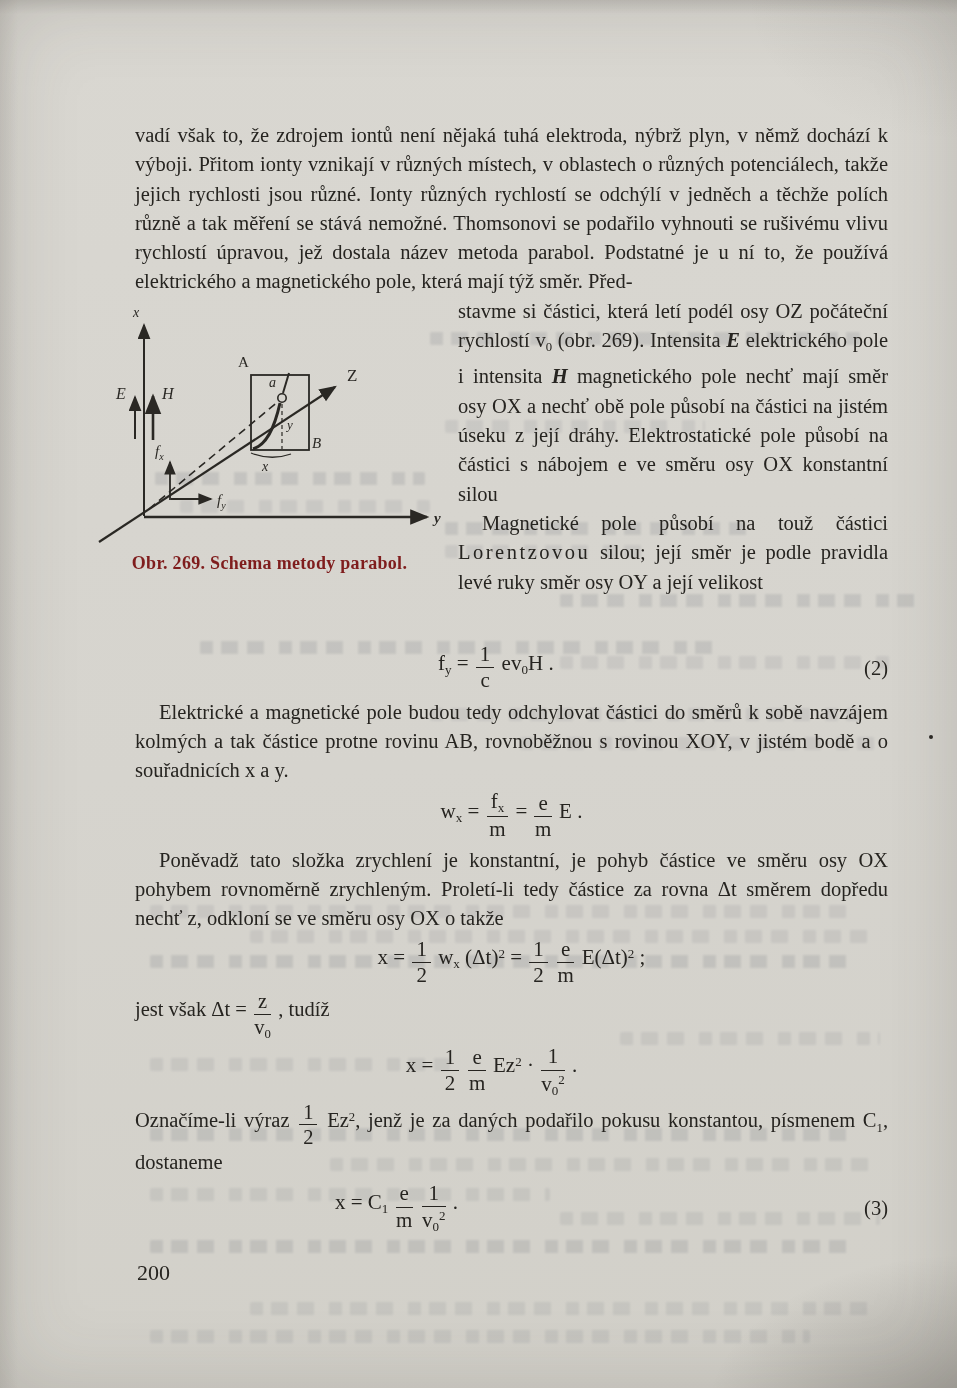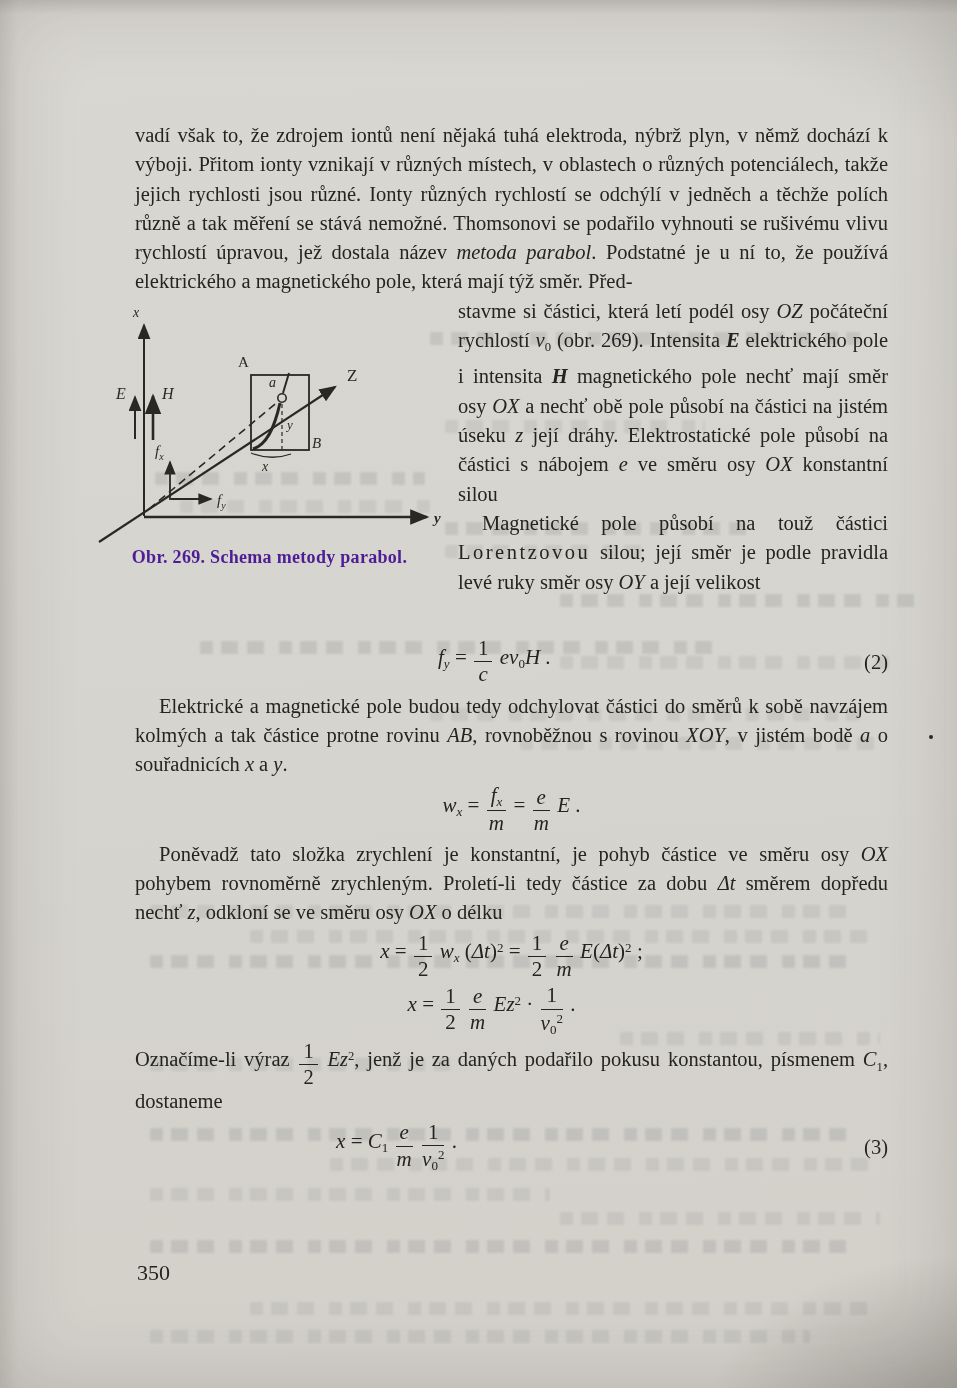--- a/index.html
+++ b/index.html
@@ -14,40 +14,40 @@
     font-family:"Liberation Serif","DejaVu Serif",serif;
     color:#262420;
   }
   body::after{content:"";position:absolute;inset:0;box-shadow:inset 0 0 80px rgba(60,56,48,.18);pointer-events:none;}
   .content{
     position:absolute;left:135px;top:121px;width:753px;z-index:2;
     font-size:20.5px;line-height:29.3px;text-align:justify;
   }
   p{margin:0;}
   .ind{text-indent:24px;}
-  .it{font-style:italic;}
+  .it{}
   .bit{font-style:italic;font-weight:bold;}
   .sb{font-size:.62em;vertical-align:-0.32em;}
   .sp2{font-size:.62em;vertical-align:0.5em;}
   .lsp{letter-spacing:2.5px;margin-top:8px;}
   .frac{display:inline-block;text-align:center;vertical-align:-0.85em;margin:0 2px;line-height:1.02;text-indent:0;}
   .fnum{display:block;padding:0 4px 2px;border-bottom:1.3px solid currentColor;}
   .fden{display:block;padding-top:2px;}
   .eqrow{position:relative;text-align:center;margin:5px 0;font-size:21px;line-height:1.2;}
   .eqlabel{position:absolute;right:0;top:50%;transform:translateY(-50%);font-size:20.5px;}
   .eq2row{clear:both;text-align:left;padding-left:303px;}
   .eqx2row{padding-right:40px;}
   .eq3row{padding-right:230px;}
   .fig{
     float:left;width:385px;margin:6px 14px 66px -76px;
   }
   .fig svg{display:block;}
   .caption{
     width:100%;padding-left:36px;box-sizing:border-box;text-align:center;
-    font-size:18px;font-weight:700;letter-spacing:.3px;color:#4c1d95;
+    font-size:18px;font-weight:700;letter-spacing:.3px;margin-top:6px;color:#7f1d1d;
   }
   .pagenum{position:absolute;left:137px;top:1260px;font-size:22px;z-index:2;}
   .bl{
     position:absolute;height:13px;opacity:.13;filter:blur(1.3px);z-index:1;border-radius:2px;
     background:repeating-linear-gradient(90deg,#4c5260 0 13px,transparent 13px 21px,#4c5260 21px 38px,transparent 38px 47px,#4c5260 47px 64px,transparent 64px 79px);
   }
   .bl.soft{opacity:.09;}
   .speck{position:absolute;width:4px;height:4px;border-radius:50%;background:#2b2924;z-index:2;}
   svg text{font-family:"Liberation Serif","DejaVu Serif",serif;fill:#2a2824;}
   .svg-it{font-style:italic;}
@@ -140,33 +140,34 @@
     <span><span class="it">f</span><span class="sb it">y</span><span> = </span><span class="frac"><span class="fnum"><span>1</span></span><span class="fden"><span class="it">c</span></span></span><span> </span><span class="it">ev</span><span class="sb">0</span><span class="it">H</span><span> .</span></span>
     <span class="eqlabel">(2)</span>
   </div>
 
   <p class="ind" style="margin-top:6px;"><span>Elektrické a magnetické pole budou tedy odchylovat částici do směrů k sobě navzájem kolmých a tak částice protne rovinu </span><span class="it">AB</span><span>, rovnoběžnou s rovinou </span><span class="it">XOY</span><span>, v jistém bodě </span><span class="it">a</span><span> o souřadnicích </span><span class="it">x</span><span> a </span><span class="it">y</span><span>.</span></p>
 
   <div class="eqrow">
     <span><span class="it">w</span><span class="sb it">x</span><span> = </span><span class="frac"><span class="fnum"><span class="it">f</span><span class="sb it">x</span></span><span class="fden"><span class="it">m</span></span></span><span> = </span><span class="frac"><span class="fnum"><span class="it">e</span></span><span class="fden"><span class="it">m</span></span></span><span> </span><span class="it">E</span><span> .</span></span>
   </div>
 
-  <p class="ind"><span>Poněvadž tato složka zrychlení je konstantní, je pohyb částice ve směru osy </span><span class="it">OX</span><span> pohybem rovnoměrně zrychleným. Proletí-li tedy částice za dobu </span><span class="it">Δt</span><span> směrem dopředu nechť </span><span class="it">z</span><span>, odkloní se ve směru osy </span><span class="it">OX</span><span> o délku</span></p>
+  <p class="ind"><span>Poněvadž tato složka zrychlení je konstantní, je pohyb částice ve směru osy </span><span class="it">OX</span><span> pohybem rovnoměrně zrychleným. Proletí-li tedy částice za rovna </span><span class="it">Δt</span><span> směrem dopředu nechť </span><span class="it">z</span><span>, odkloní se ve směru osy </span><span class="it">OX</span><span> o takže</span></p>
 
   <div class="eqrow">
     <span><span class="it">x</span><span> = </span><span class="frac"><span class="fnum"><span>1</span></span><span class="fden"><span>2</span></span></span><span> </span><span class="it">w</span><span class="sb it">x</span><span> (</span><span class="it">Δt</span><span>)</span><span class="sp2">2</span><span> = </span><span class="frac"><span class="fnum"><span>1</span></span><span class="fden"><span>2</span></span></span><span> </span><span class="frac"><span class="fnum"><span class="it">e</span></span><span class="fden"><span class="it">m</span></span></span><span> </span><span class="it">E</span><span>(</span><span class="it">Δt</span><span>)</span><span class="sp2">2</span><span> ;</span></span>
   </div>
 
+  <p style="text-align:left;"><span>jest však </span><span class="it">Δt</span><span> = </span><span class="frac"><span class="fnum"><span class="it">z</span></span><span class="fden"><span class="it">v</span><span class="sb">0</span></span></span><span> , tudíž</span></p>
 
   <div class="eqrow eqx2row">
     <span><span class="it">x</span><span> = </span><span class="frac"><span class="fnum"><span>1</span></span><span class="fden"><span>2</span></span></span><span> </span><span class="frac"><span class="fnum"><span class="it">e</span></span><span class="fden"><span class="it">m</span></span></span><span> </span><span class="it">Ez</span><span class="sp2">2</span><span> · </span><span class="frac"><span class="fnum"><span>1</span></span><span class="fden"><span class="it">v</span><span class="sb">0</span><span class="sp2">2</span></span></span><span> .</span></span>
   </div>
 
   <p><span>Označíme-li výraz </span><span class="frac"><span class="fnum"><span>1</span></span><span class="fden"><span>2</span></span></span><span> </span><span class="it">Ez</span><span class="sp2">2</span><span>, jenž je za daných podařilo pokusu konstantou, písmenem </span><span class="it">C</span><span class="sb">1</span><span>, dostaneme</span></p>
 
   <div class="eqrow eq3row">
     <span><span class="it">x</span><span> = </span><span class="it">C</span><span class="sb">1</span><span> </span><span class="frac"><span class="fnum"><span class="it">e</span></span><span class="fden"><span class="it">m</span></span></span><span> </span><span class="frac"><span class="fnum"><span>1</span></span><span class="fden"><span class="it">v</span><span class="sb">0</span><span class="sp2">2</span></span></span><span> .</span></span>
     <span class="eqlabel">(3)</span>
   </div>
 
 </div>
 
-<div class="pagenum">350</div>
+<div class="pagenum">200</div>
 
 </body></html>

